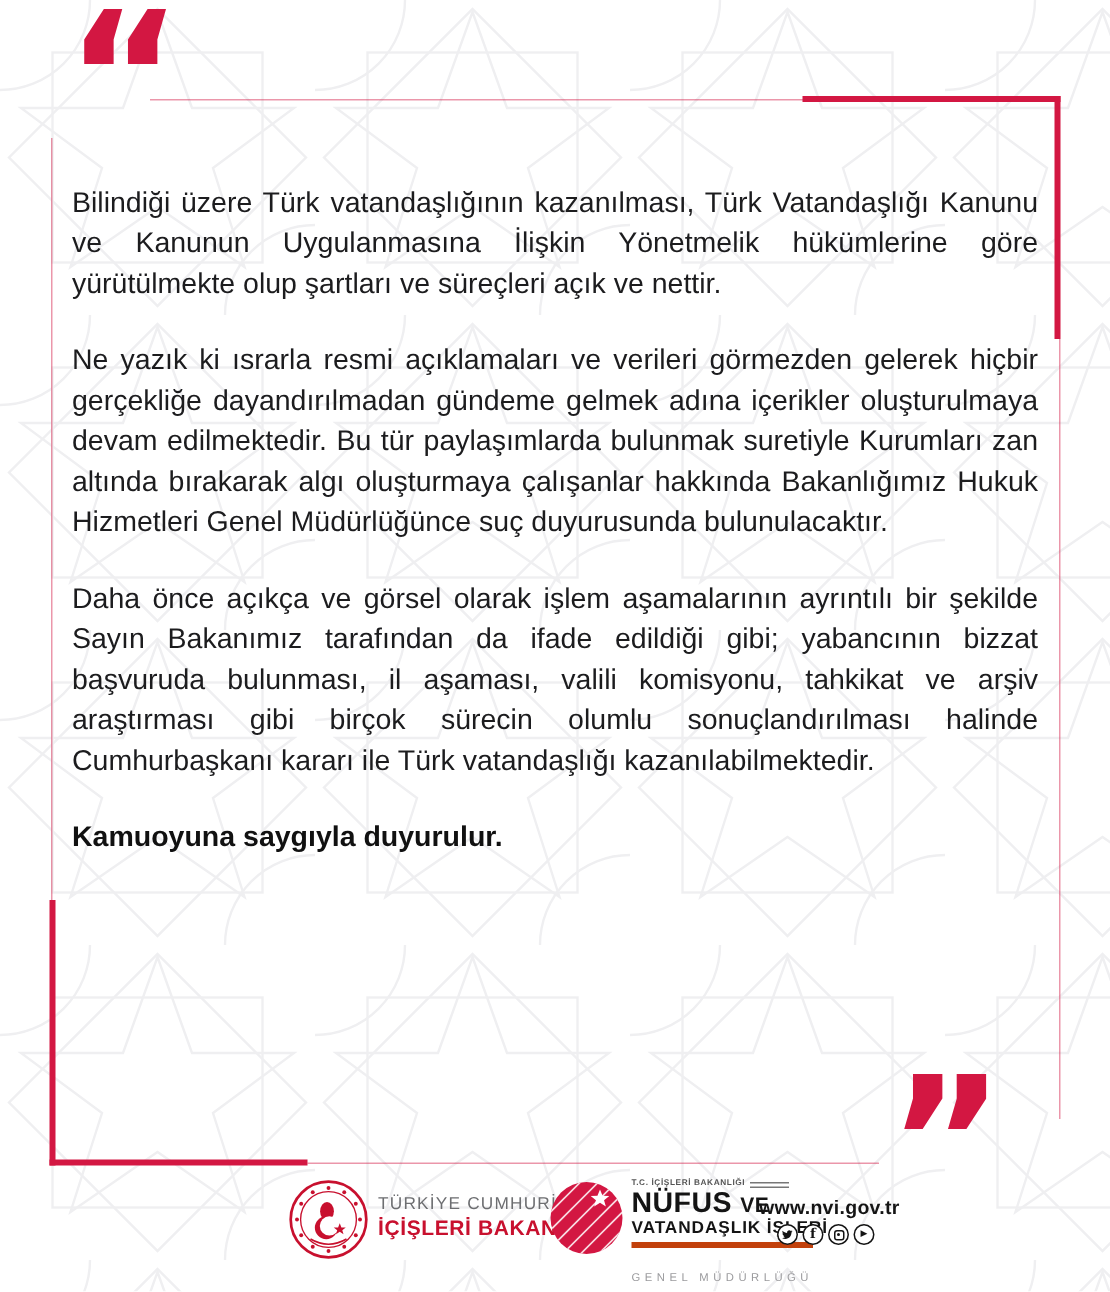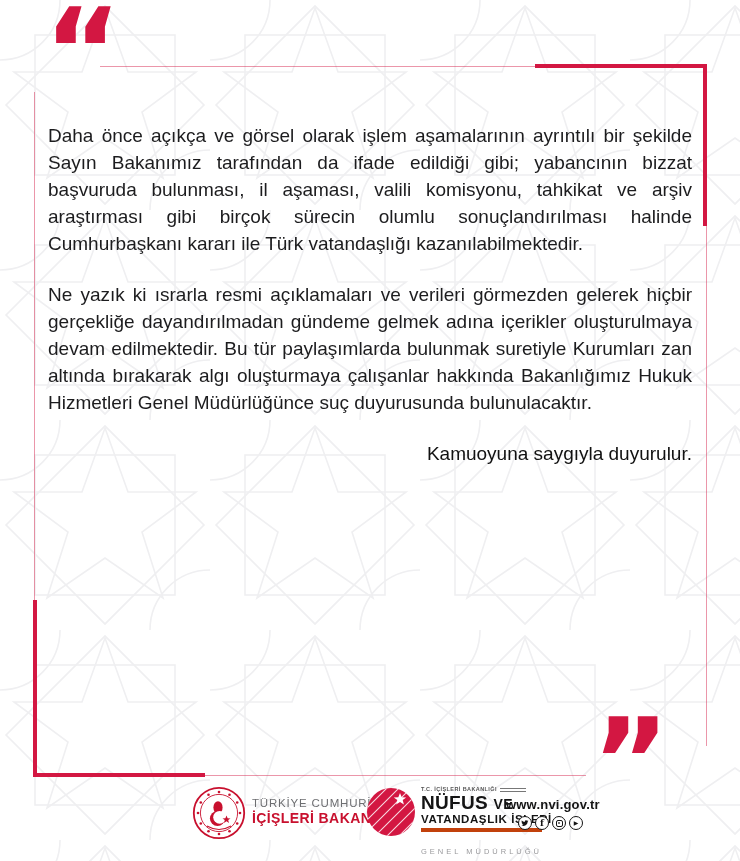--- a/index.html
+++ b/index.html
@@ -29,21 +29,21 @@
   }
   .quote-open{left:44px;top:-8px;}
   .quote-close{left:592px;top:702px;}
 
   .content{
     position:absolute;z-index:3;left:48px;top:122px;width:644px;
     color:#1c1c1e;font-size:19px;line-height:27px;
   }
   .content p{margin:0 0 24px 0;text-align:justify;text-align-last:left;}
   .closing{
-    margin-top:10px;text-align:right;font-weight:400;font-size:19px;color:#111;
+    margin-top:10px;text-align:left;font-weight:700;font-size:19px;color:#111;
   }
 
   
   .footer{position:absolute;z-index:3;left:0;top:782px;width:740px;height:70px;}
   .ministry-logo{position:absolute;left:192px;top:4px;}
   .ministry-text{position:absolute;left:252px;top:14px;line-height:1.25;}
   .ministry-line1{font-size:11.5px;color:#6d6e71;letter-spacing:.8px;font-weight:500;}
   .ministry-line2{font-size:14px;color:#c8102e;letter-spacing:.4px;font-weight:800;}
 
   .agency-logo{position:absolute;left:365px;top:4px;}
@@ -92,22 +92,23 @@
 <div class="frame-line b-right-thin"></div>
 <div class="frame-line b-left-thin"></div>
 <div class="frame-line b-left-thick"></div>
 <div class="frame-line b-bottom-thick"></div>
 <div class="frame-line b-bottom-thin"></div>
 
 <div class="quote quote-open">“</div>
 <div class="quote quote-close">”</div>
 
 <div class="content">
+  <p>Bilindiği üzere Türk vatandaşlığının kazanılması, Türk Vatandaşlığı Kanunu ve Kanunun Uygulanmasına İlişkin Yönetmelik hükümlerine göre yürütülmekte olup şartları ve süreçleri açık ve nettir.</p>
+  <p>Ne yazık ki ısrarla resmi açıklamaları ve verileri görmezden gelerek hiçbir gerçekliğe dayandırılmadan gündeme gelmek adına içerikler oluşturulmaya devam edilmektedir. Bu tür paylaşımlarda bulunmak suretiyle Kurumları zan altında bırakarak algı oluşturmaya çalışanlar hakkında Bakanlığımız Hukuk Hizmetleri Genel Müdürlüğünce suç duyurusunda bulunulacaktır.</p>
   <p>Daha önce açıkça ve görsel olarak işlem aşamalarının ayrıntılı bir şekilde Sayın Bakanımız tarafından da ifade edildiği gibi; yabancının bizzat başvuruda bulunması, il aşaması, valili komisyonu, tahkikat ve arşiv araştırması gibi birçok sürecin olumlu sonuçlandırılması halinde Cumhurbaşkanı kararı ile Türk vatandaşlığı kazanılabilmektedir.</p>
-  <p>Ne yazık ki ısrarla resmi açıklamaları ve verileri görmezden gelerek hiçbir gerçekliğe dayandırılmadan gündeme gelmek adına içerikler oluşturulmaya devam edilmektedir. Bu tür paylaşımlarda bulunmak suretiyle Kurumları zan altında bırakarak algı oluşturmaya çalışanlar hakkında Bakanlığımız Hukuk Hizmetleri Genel Müdürlüğünce suç duyurusunda bulunulacaktır.</p>
   <div class="closing">Kamuoyuna saygıyla duyurulur.</div>
 </div>
 
 <div class="footer">
 
   <div class="ministry-logo">
     <svg width="54" height="54" viewBox="0 0 54 54" xmlns="http://www.w3.org/2000/svg">
       <circle cx="27" cy="27" r="25.2" fill="#ffffff" stroke="#c8102e" stroke-width="1.8"></circle>
       <circle cx="27" cy="27" r="18.6" fill="none" stroke="#c8102e" stroke-width="0.9"></circle>
       <g fill="#c8102e">

